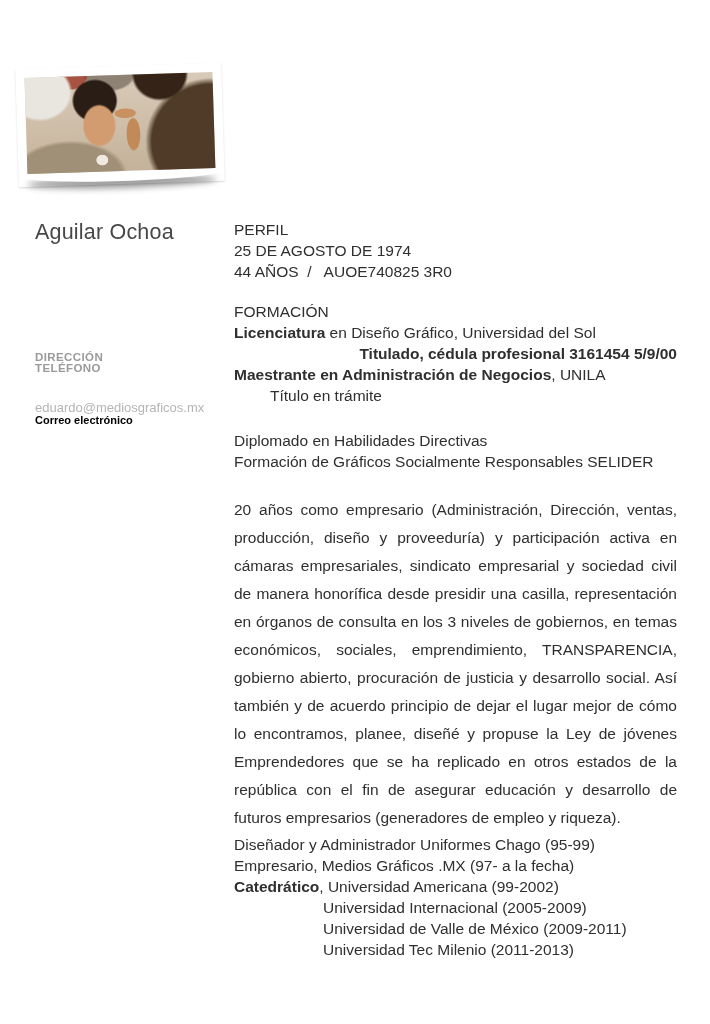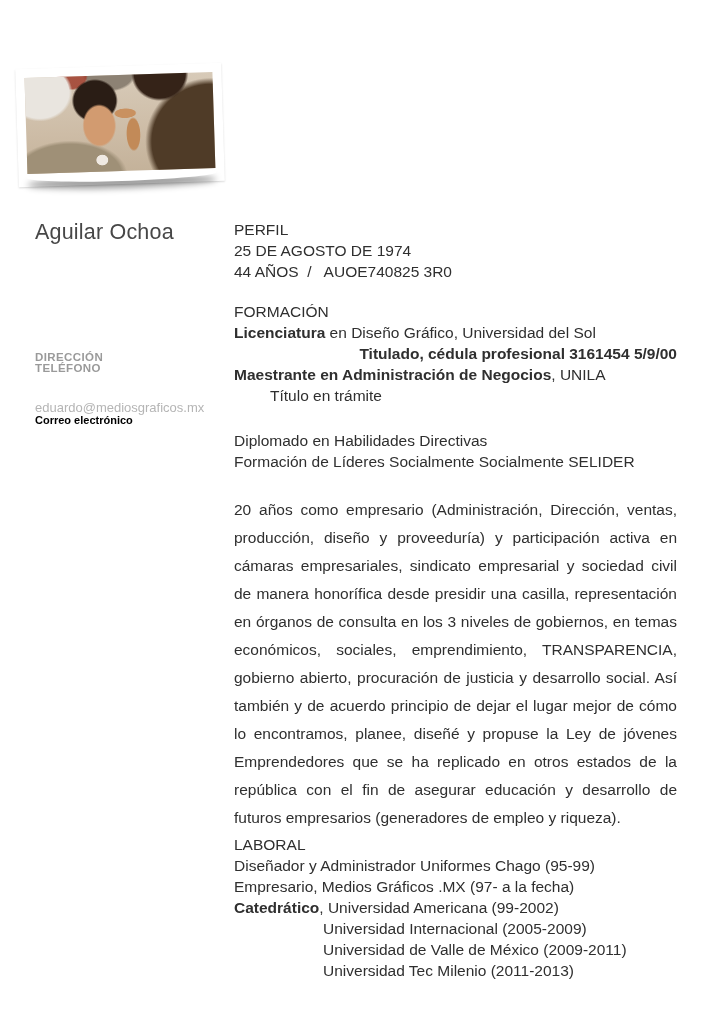--- a/index.html
+++ b/index.html
@@ -114,27 +114,26 @@
     <div class="sec">
       <div>FORMACIÓN</div>
       <div><b>Licenciatura</b><span> en Diseño Gráfico, Universidad del Sol</span></div>
       <div class="ind29 bold">Titulado, cédula profesional 3161454 5/9/00</div>
       <div><b>Maestrante en Administración de Negocios</b><span>, UNILA</span></div>
       <div class="ind36">Título en trámite</div>
     </div>
 
     <div class="sec">
       <div>Diplomado en Habilidades Directivas</div>
-      <div>Formación de Líderes Socialmente Socialmente SELIDER</div>
+      <div>Formación de Gráficos Socialmente Responsables SELIDER</div>
     </div>
 
     <p class="summary">20 años como empresario (Administración, Dirección, ventas, producción, diseño y proveeduría) y participación activa en cámaras empresariales, sindicato empresarial y sociedad civil de manera honorífica desde presidir una casilla, representación en órganos de consulta en los 3 niveles de gobiernos, en temas económicos, sociales, emprendimiento, TRANSPARENCIA, gobierno abierto, procuración de justicia y desarrollo social. Así también y de acuerdo principio de dejar el lugar mejor de cómo lo encontramos, planee, diseñé y propuse la Ley de jóvenes Emprendedores que se ha replicado en otros estados de la república con el fin de asegurar educación y desarrollo de futuros empresarios (generadores de empleo y riqueza).</p>
 
     <div class="sec">
-      <div>LABORAL</div>
       <div>Diseñador y Administrador Uniformes Chago (95-99)</div>
       <div>Empresario, Medios Gráficos .MX (97- a la fecha)</div>
       <div><b>Catedrático</b><span>, Universidad Americana (99-2002)</span></div>
       <div class="ind89">Universidad Internacional (2005-2009)</div>
       <div class="ind89">Universidad de Valle de México (2009-2011)</div>
       <div class="ind89">Universidad Tec Milenio (2011-2013)</div>
     </div>
 
   </div>
 </div>

